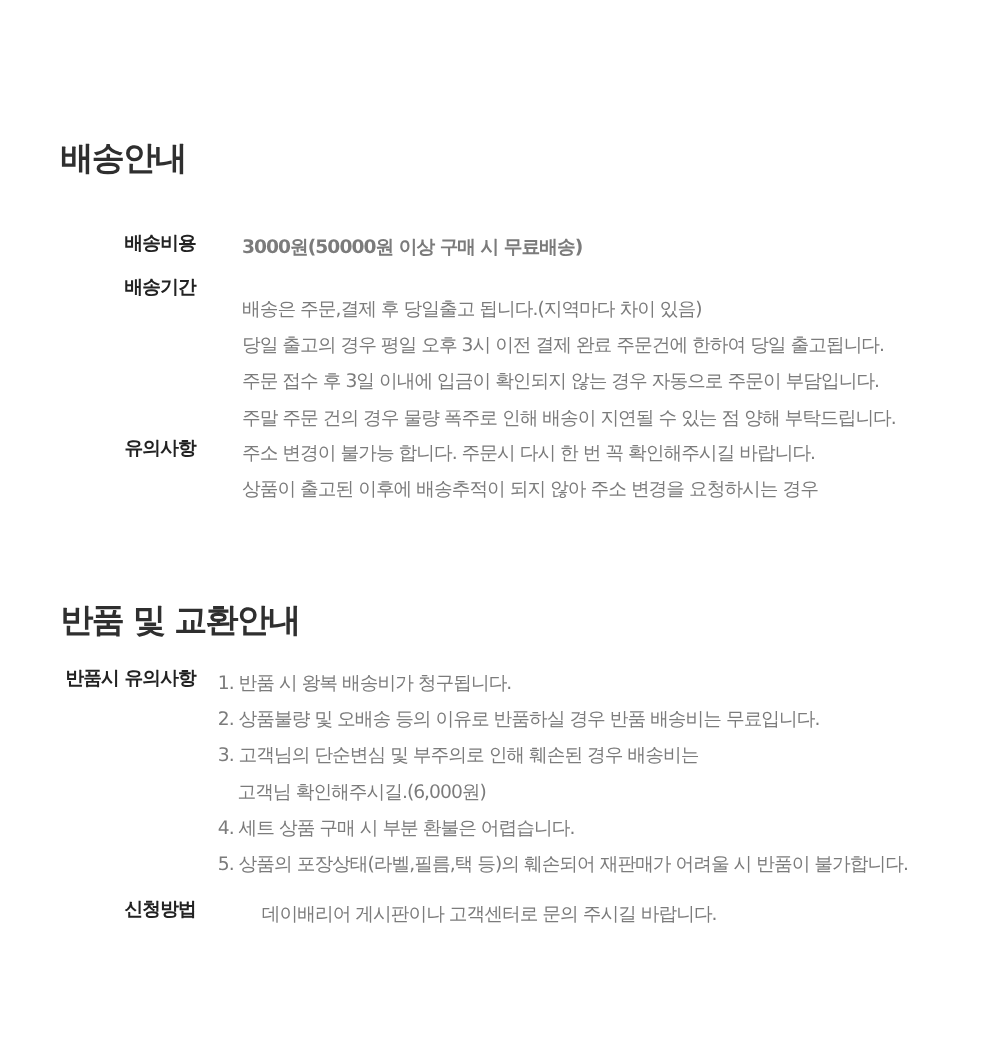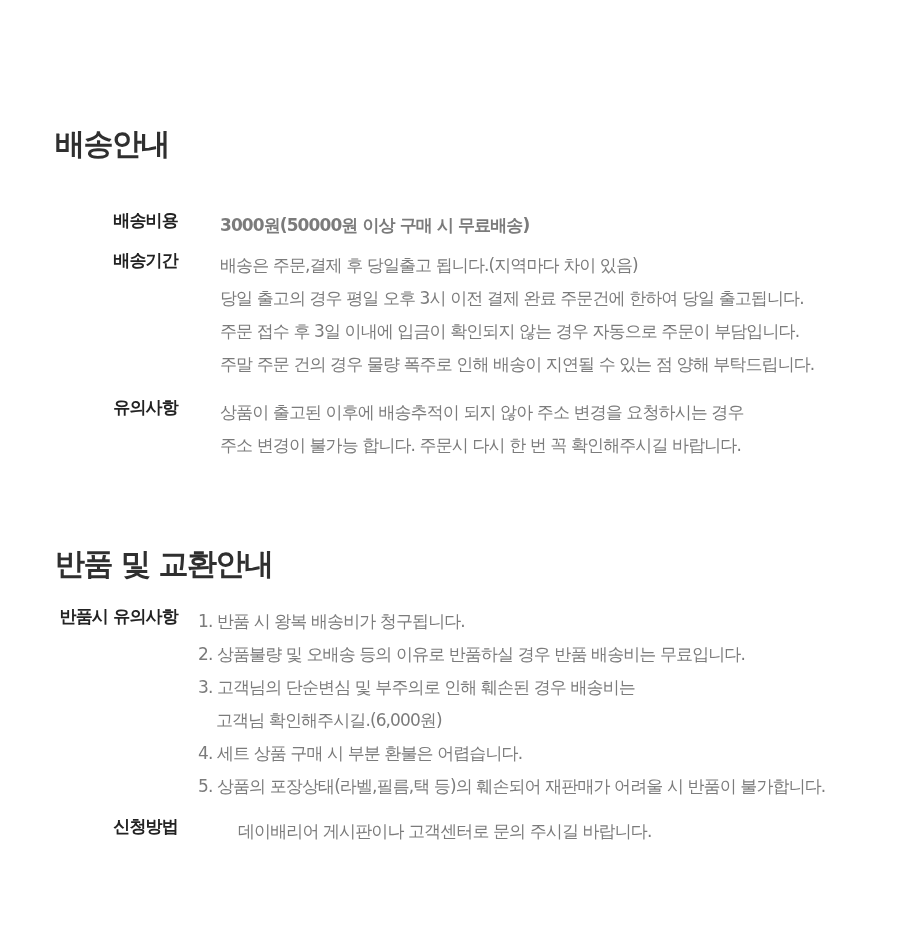--- a/index.html
+++ b/index.html
@@ -32,33 +32,33 @@
 
 <div class="row" style="top:209px;">
   <div class="label" style="right:722px;font-family:Liberation Serif, serif;">배송비용</div>
   <div class="lines" style="left:220px;top:0;font-weight:bold;">
     <div class="line">3000원(50000원 이상 구매 시 무료배송)</div>
   </div>
 </div>
 
 <div class="row" style="top:249px;">
   <div class="label" style="right:722px;">배송기간</div>
-  <div class="lines" style="left:220px;top:0;">
+  <div class="lines" style="left:220px;top:16px;">
     <div class="line">배송은 주문,결제 후 당일출고 됩니다.(지역마다 차이 있음)</div>
     <div class="line">당일 출고의 경우 평일 오후 3시 이전 결제 완료 주문건에 한하여 당일 출고됩니다.</div>
     <div class="line">주문 접수 후 3일 이내에 입금이 확인되지 않는 경우 자동으로 주문이 부담입니다.</div>
     <div class="line">주말 주문 건의 경우 물량 폭주로 인해 배송이 지연될 수 있는 점 양해 부탁드립니다.</div>
   </div>
 </div>
 
 <div class="row" style="top:396px;">
   <div class="label" style="right:722px;">유의사항</div>
   <div class="lines" style="left:220px;top:0;">
+    <div class="line">주소 변경이 불가능 합니다. 주문시 다시 한 번 꼭 확인해주시길 바랍니다.</div>
     <div class="line">상품이 출고된 이후에 배송추적이 되지 않아 주소 변경을 요청하시는 경우</div>
-    <div class="line">주소 변경이 불가능 합니다. 주문시 다시 한 번 꼭 확인해주시길 바랍니다.</div>
   </div>
 </div>
 
 <h1 class="section-title" style="top:522px;margin-top:22px;">반품 및 교환안내</h1>
 
 <div class="row" style="top:605px;">
   <div class="label" style="right:722px;">반품시 유의사항</div>
   <div class="lines" style="left:198px;top:0;">
     <div class="line">1. 반품 시 왕복 배송비가 청구됩니다.</div>
     <div class="line">2. 상품불량 및 오배송 등의 이유로 반품하실 경우 반품 배송비는 무료입니다.</div>

